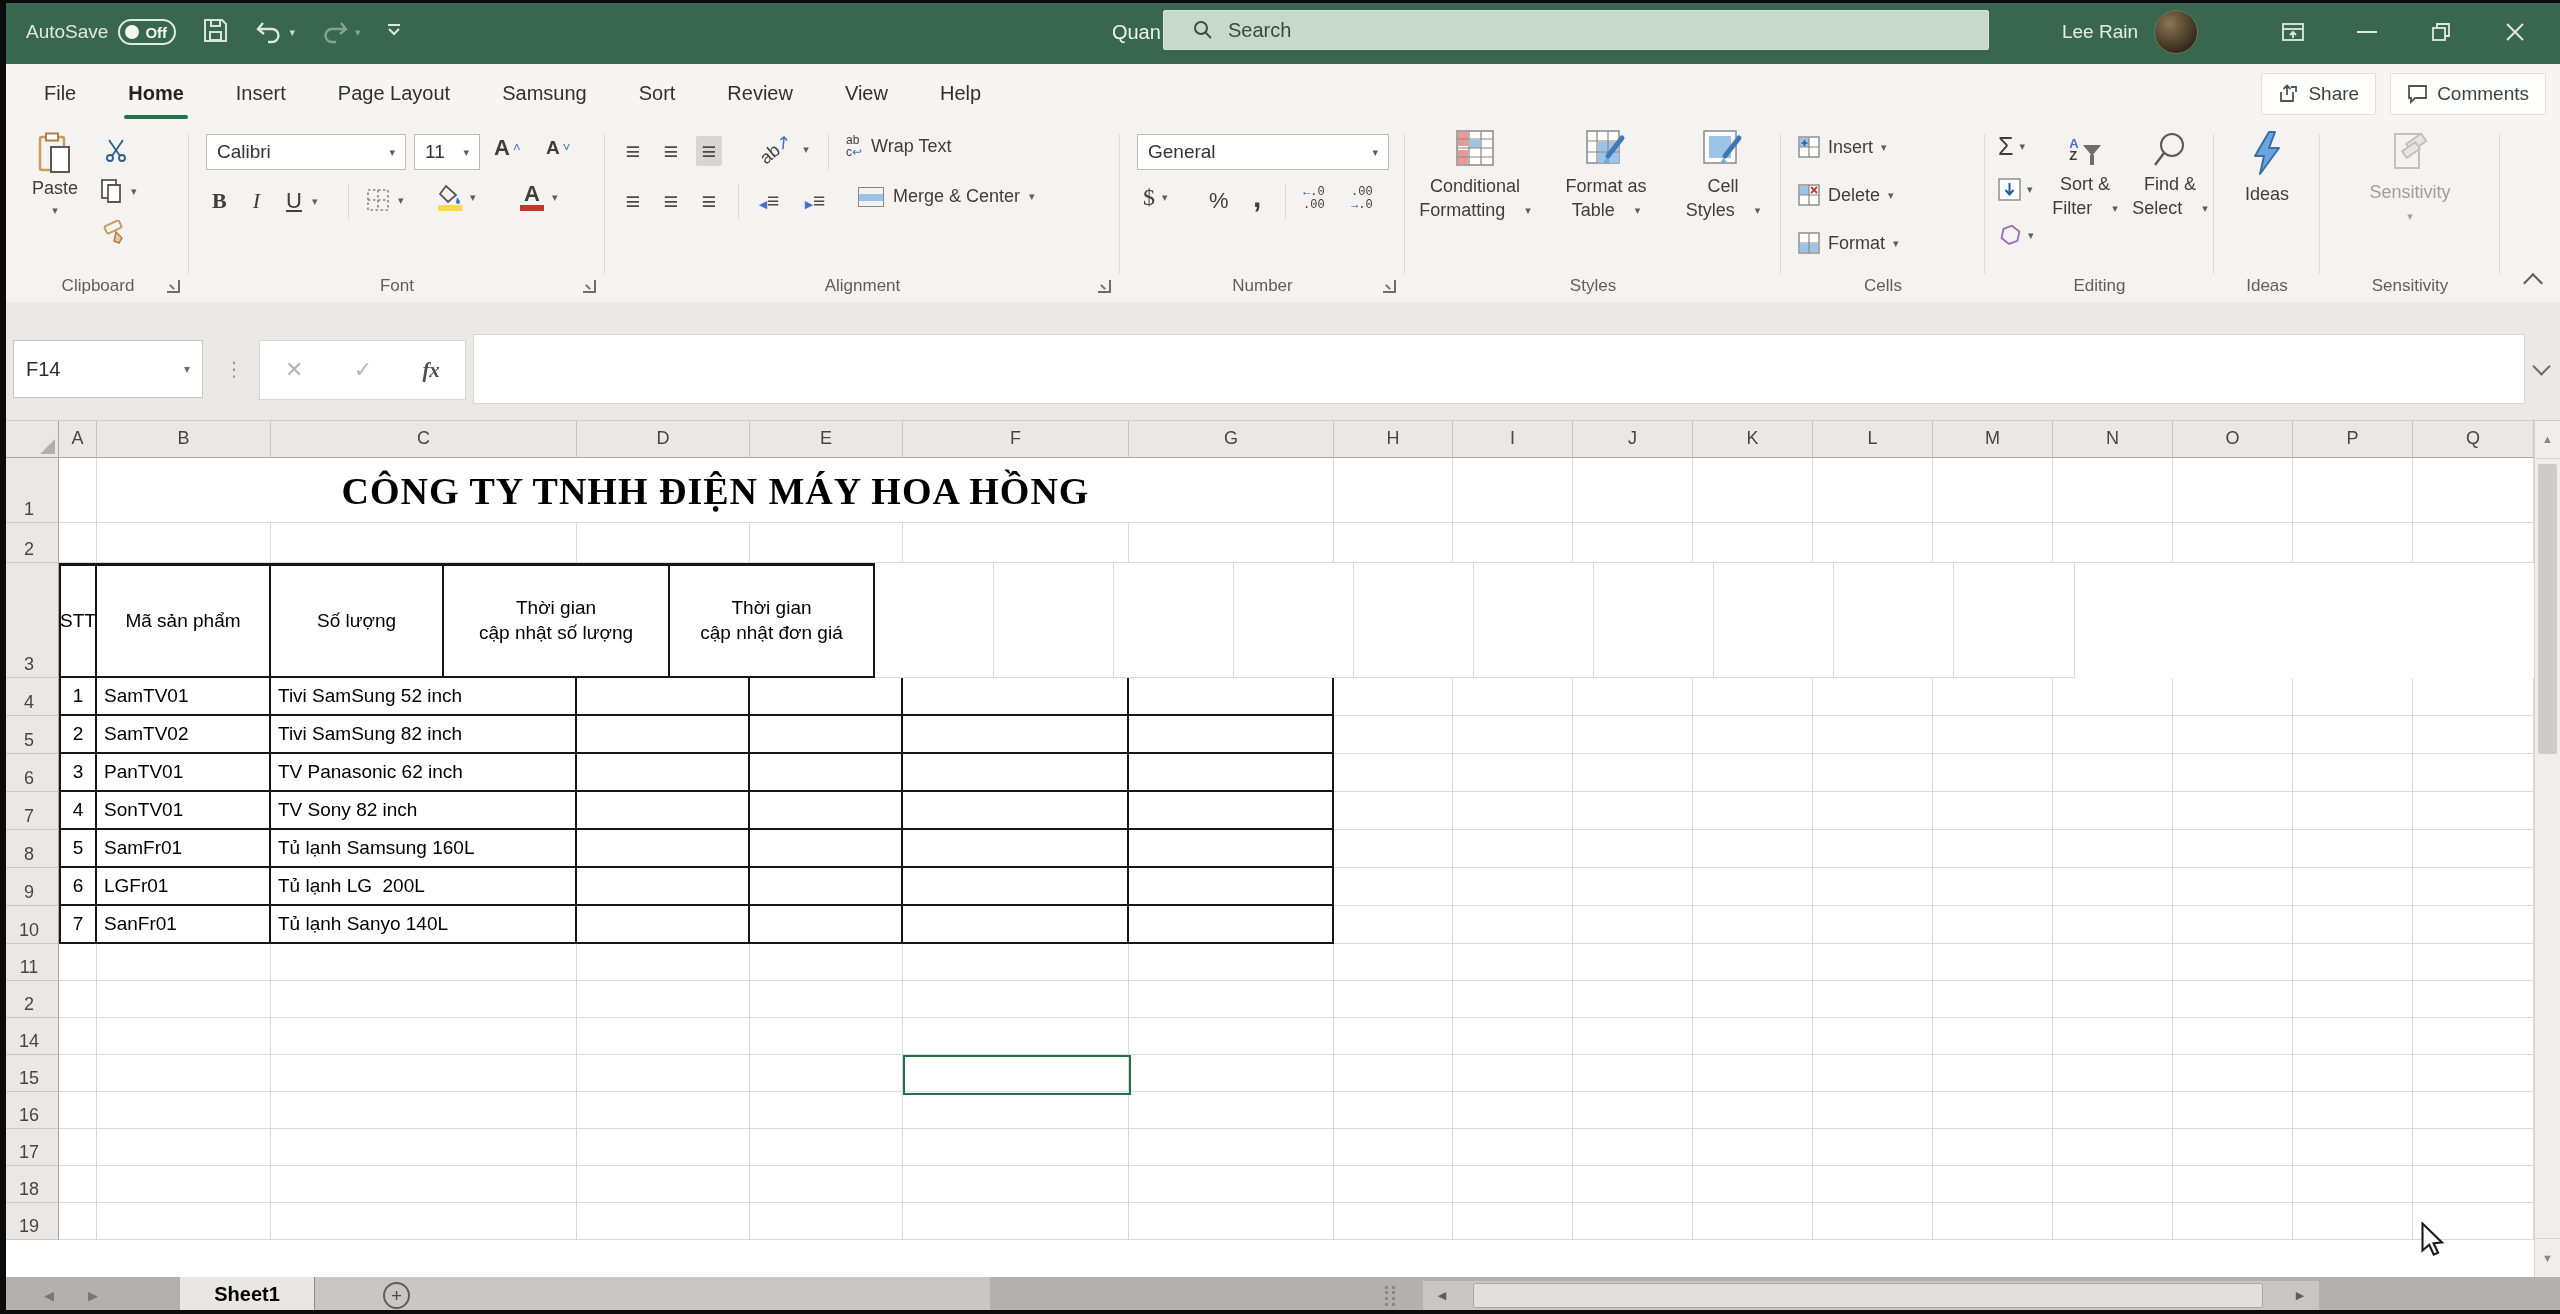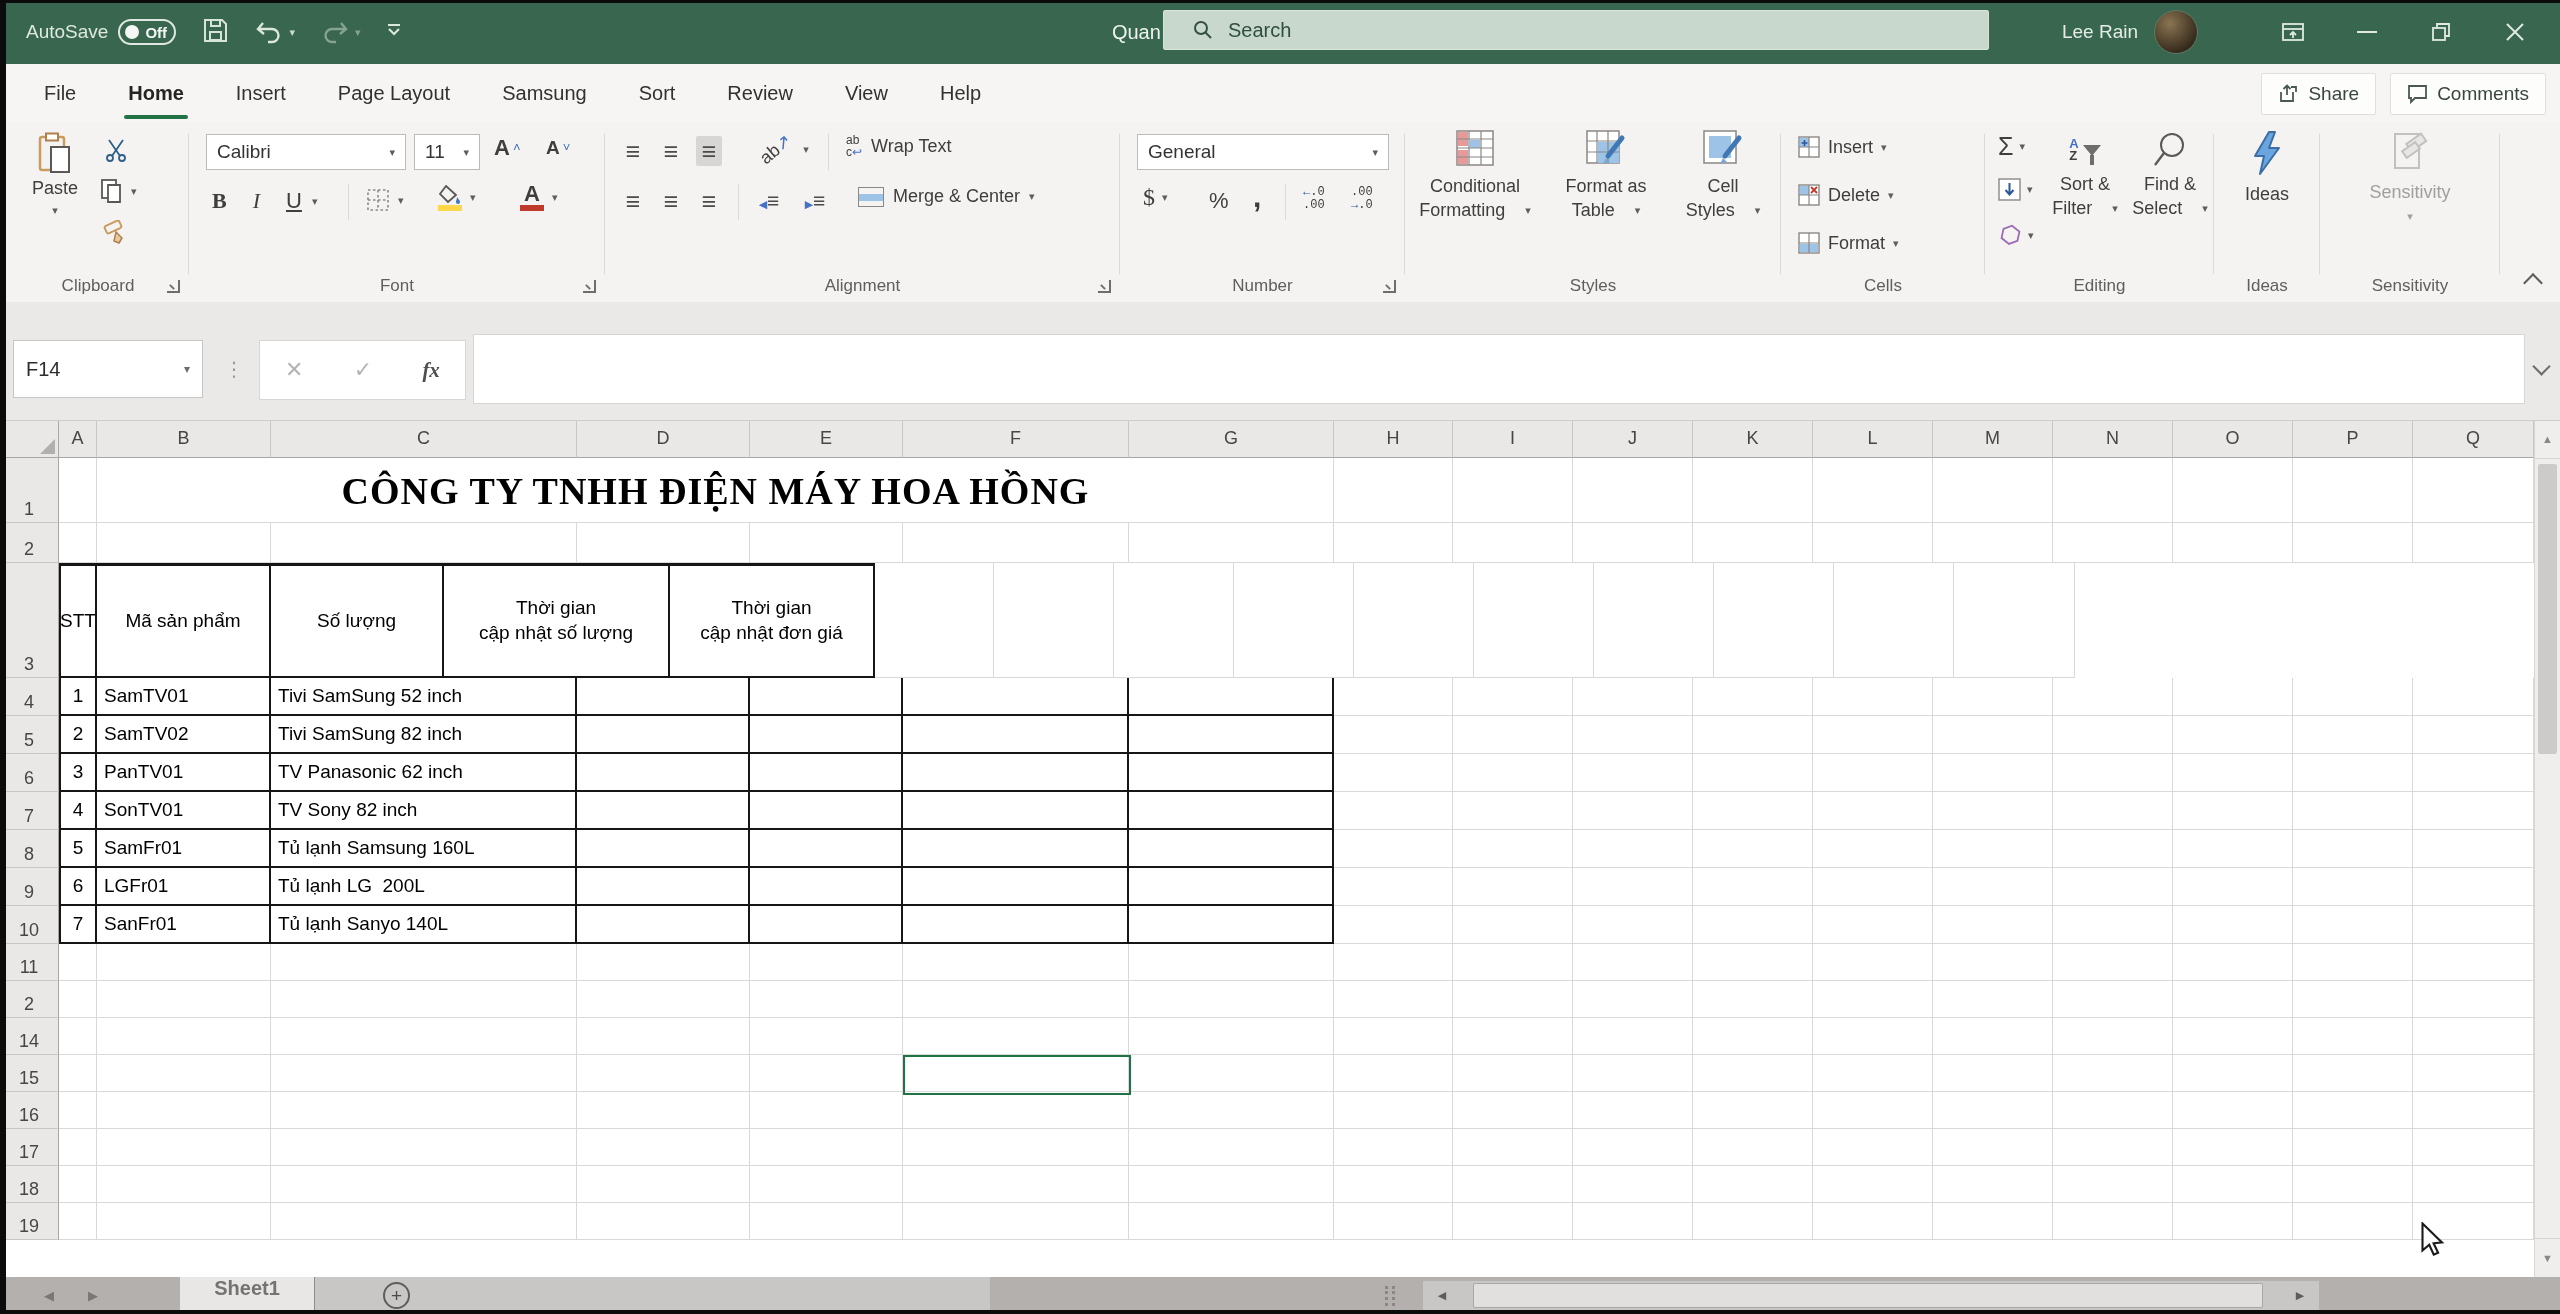--- a/index.html
+++ b/index.html
@@ -110,21 +110,21 @@
   
   .vsb{position:absolute;left:2534px;top:420px;width:26px;height:857px;background:#f0eeec;border-left:1px solid #d8d6d4;box-sizing:border-box;z-index:2}
   .vsb-up,.vsb-dn{position:absolute;left:0;width:100%;height:38px;background:#f0eeec;display:flex;align-items:center;justify-content:center;font-size:11px;color:#8a8886}
   .vsb-up{top:0;border-bottom:1px solid #d8d6d4}
   .vsb-dn{bottom:0;border-top:1px solid #d8d6d4}
   .vsb-thumb{position:absolute;left:3px;top:44px;width:19px;height:290px;background:#cdcbc9;border-radius:2px}
 
   
   .tabbar{position:absolute;left:0;top:1277px;width:100%;height:37px;background:#b3b0ad;z-index:4;display:flex;align-items:stretch}
   .navzone{width:180px;display:flex;align-items:center;gap:34px;padding-left:44px;box-sizing:border-box;font-size:13px;color:#7a7876}
-  .sheettab{width:135px;background:#e9e7e5;border-right:1px solid #8f8d8b;border-bottom:3px solid #217346;display:flex;align-items:flex-start;justify-content:center;font-size:20px;font-weight:bold;color:#737373;box-sizing:border-box}
+  .sheettab{width:135px;background:#e9e7e5;border-right:1px solid #8f8d8b;border-bottom:3px solid #217346;display:flex;align-items:center;justify-content:center;font-size:20px;font-weight:bold;color:#000000;box-sizing:border-box}
   .pluszone{width:675px;background:#c9c7c5;display:flex;align-items:center;padding-left:68px;box-sizing:border-box}
   .plusbtn{width:27px;height:27px;border:2px solid #5f5d5b;border-radius:50%;display:flex;align-items:center;justify-content:center;font-size:19px;color:#4a4a48;box-sizing:border-box}
   .grip{display:flex;gap:4px;margin-left:395px;align-items:center}
   .grip span{width:0;height:20px;border-left:3px dotted #8a8886}
   .hsb{display:flex;align-items:center;margin-left:28px}
   .hsb-arrow{width:38px;height:29px;background:#c9c7c5;display:flex;align-items:center;justify-content:center;font-size:11px;color:#5f5d5b}
   .hsb-track{width:820px;height:29px;background:#c9c7c5;position:relative}
   .hsb-thumb{position:absolute;left:12px;top:2px;width:790px;height:25px;background:#e2e0de;border:1px solid #a9a7a5;box-sizing:border-box;border-radius:2px}
 
   .cursor{position:absolute;left:2418px;top:1222px;z-index:99;pointer-events:none}

